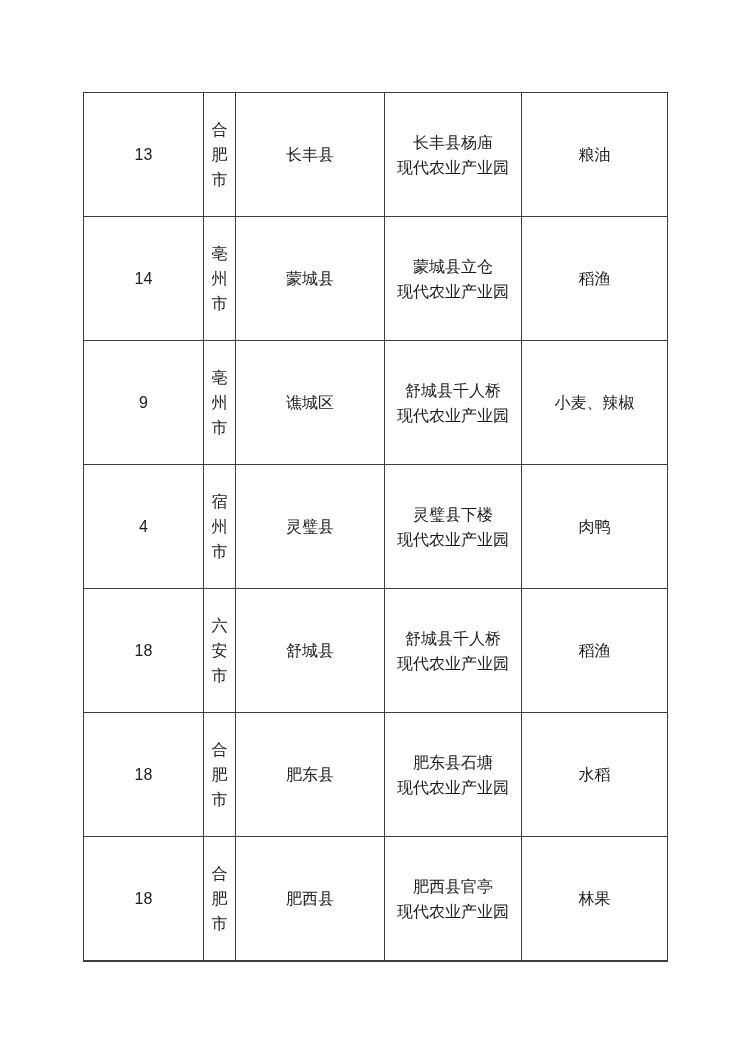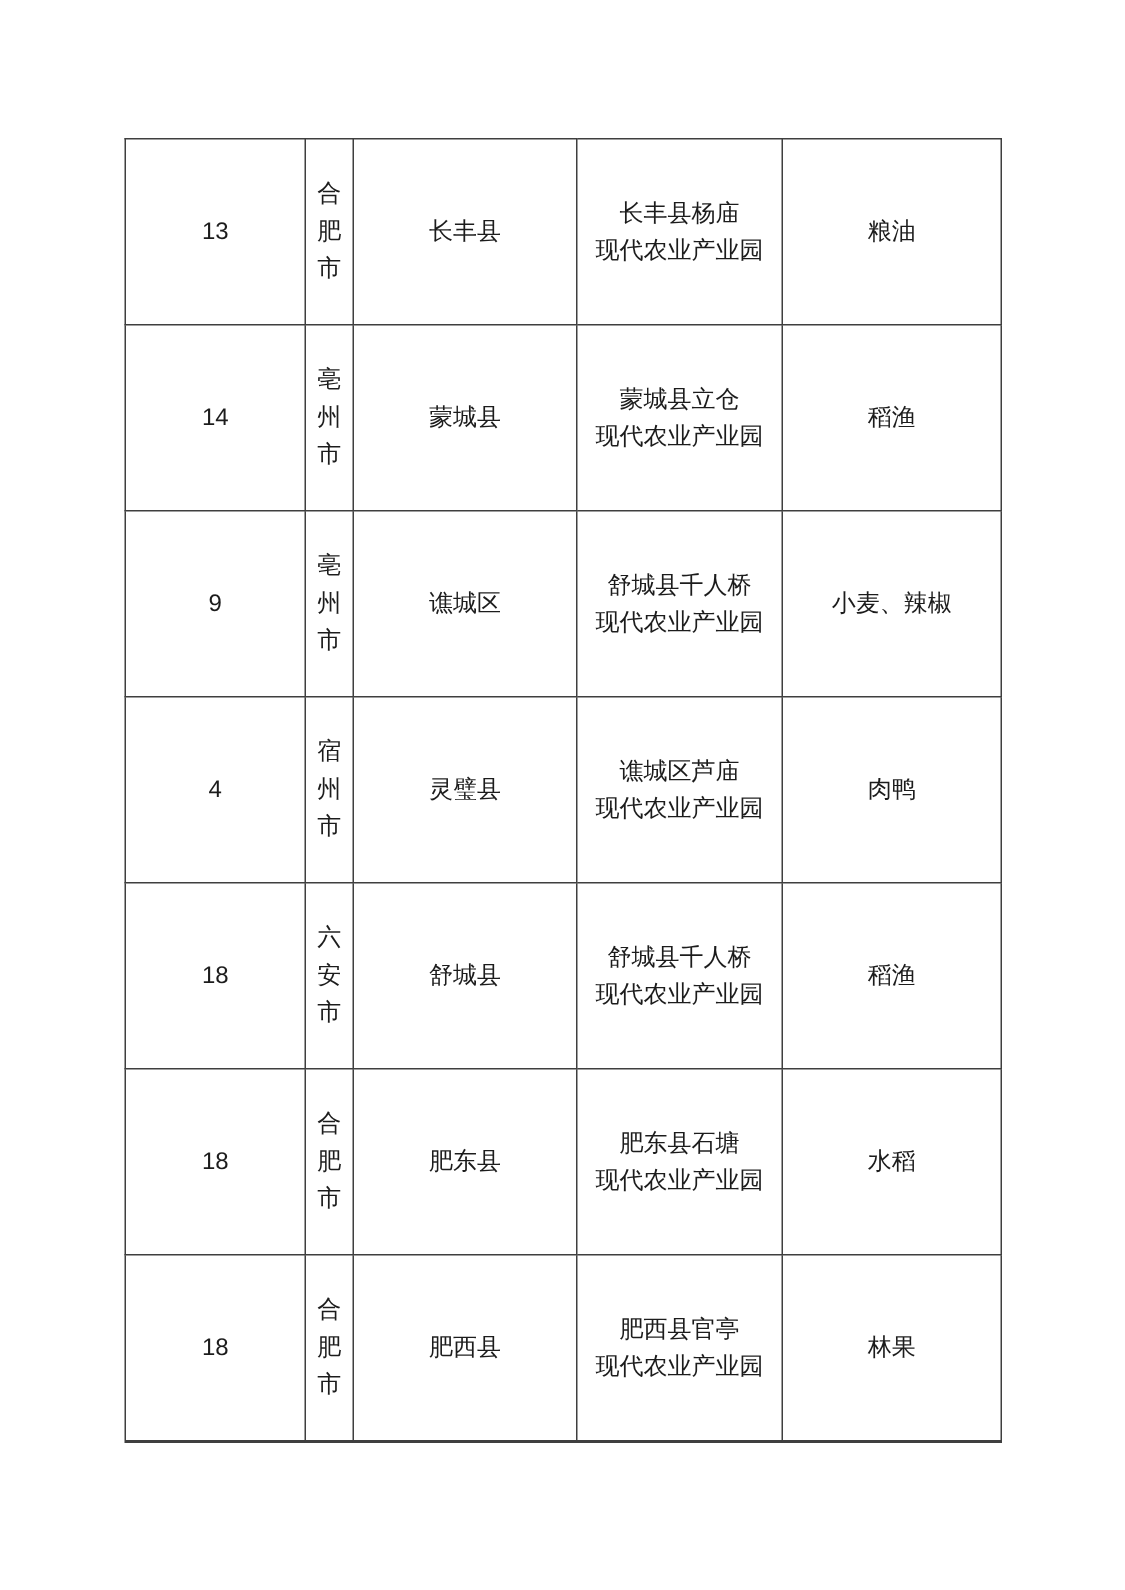--- a/index.html
+++ b/index.html
@@ -105,21 +105,21 @@
         <td>小麦、辣椒</td>
       </tr>
       <tr>
         <td class="cell-no">4</td>
         <td>
           <span class="line">宿州</span>
           <span class="line">市</span>
         </td>
         <td>灵璧县</td>
         <td>
-          <span class="line">谯城区芦庙</span>
+          <span class="line">灵璧县下楼</span>
           <span class="line">现代农业产业园</span>
         </td>
         <td>肉鸭</td>
       </tr>
       <tr>
         <td class="cell-no">18</td>
         <td>
           <span class="line">六安</span>
           <span class="line">市</span>
         </td>

